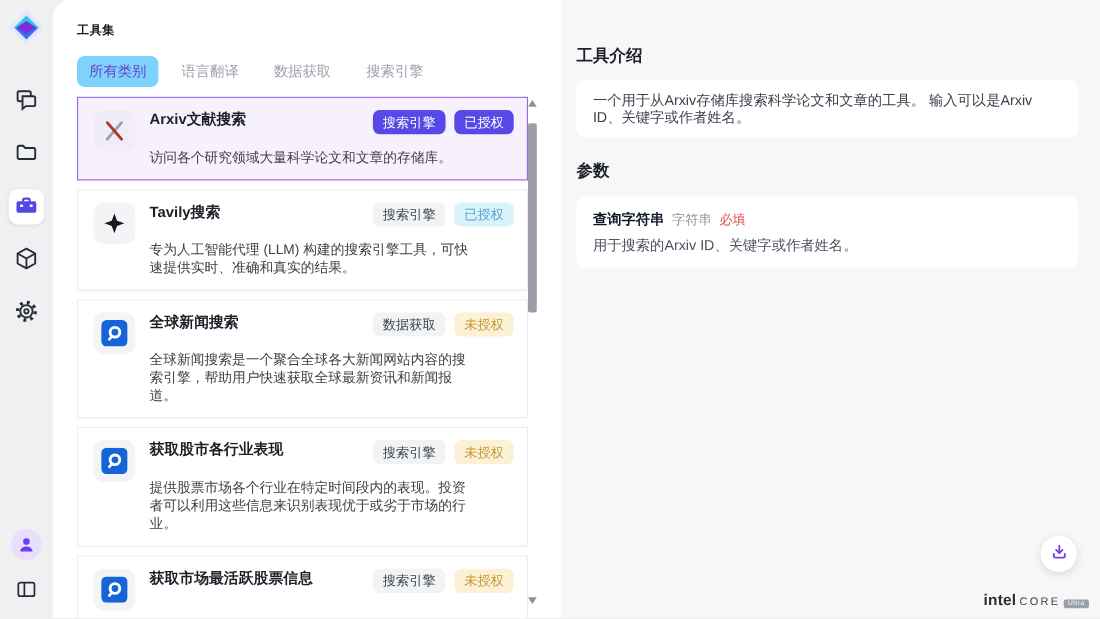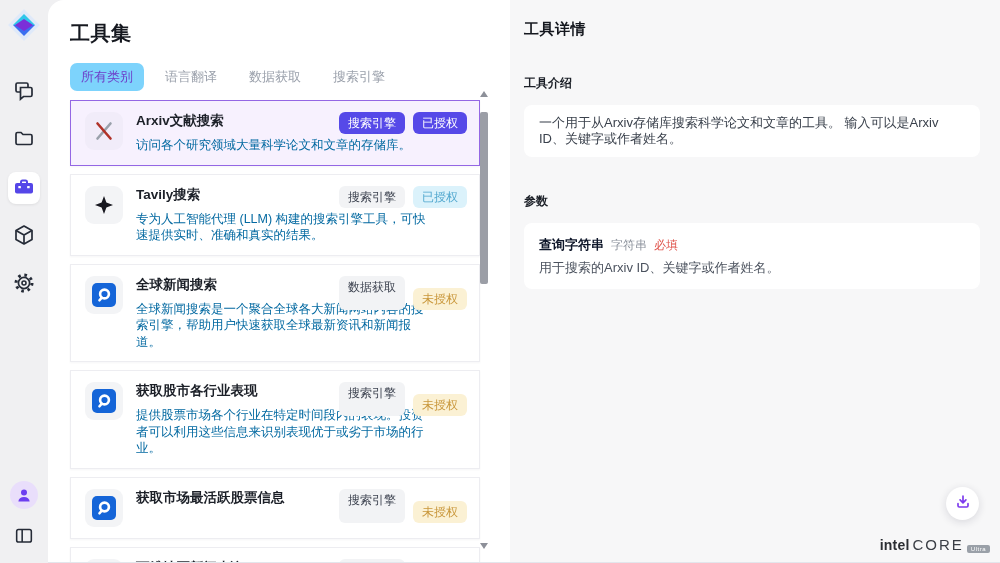--- a/index.html
+++ b/index.html
@@ -13,65 +13,65 @@
   .rail-btn { width:32px; height:32px; border:none; background:transparent; border-radius:8px; display:flex; align-items:center; justify-content:center; cursor:pointer; margin-bottom:16px; }
   .rail-btn.active { background:#ffffff; box-shadow:0 1px 3px rgba(0,0,0,.08); }
   .rail-spacer { flex:1; }
   .avatar-wrap { width:28px; height:28px; border-radius:50%; background:#e9defb; display:flex; align-items:center; justify-content:center; margin-bottom:12px; }
 
   
   .content { position:absolute; left:48px; top:0; width:952px; height:563px; background:#ffffff; border-radius:16px 0 0 0; display:flex; overflow:hidden; border-bottom:1px solid #e3e6ec; }
 
   
   .list-pane { position:relative; width:462px; flex:none; padding:20px 0 0 22px; }
-  .page-title { font-size:20px; font-weight:bold; color:#15181f; letter-spacing:.5px; }
+  .page-title { font-size:11px; font-weight:bold; color:#15181f; letter-spacing:.5px; }
   .tabs { display:flex; align-items:center; gap:10px; margin-top:16px; margin-bottom:9px; }
   .tab { border:none; background:transparent; font-size:13px; color:#9aa0ab; padding:5px 11px; border-radius:7px; cursor:pointer; font-family:inherit; }
   .tab.active { background:#7dd3fc; color:#6d3fc9; font-weight:500; }
   .cards { width:410px; }
   .card { position:relative; display:flex; gap:13px; background:#fff; border:1px solid #ededf1; border-radius:0; padding:11px 14px; margin-bottom:8px; box-shadow:0 1px 2px rgba(20,24,40,.04); cursor:pointer; }
   .card.selected { background:#f7f1fe; border:1.5px solid #9467e4; }
   .icon-box { width:38px; height:38px; flex:none; border-radius:9px; background:#f3f4f6; display:flex; align-items:center; justify-content:center; }
   .card.selected .icon-box { background:#f1ecf9; }
   .card-body { flex:1; min-width:0; }
   .card-title { font-size:13.5px; font-weight:bold; color:#1c2028; line-height:17px; }
-  .card-desc { font-size:12.5px; color:#0369a1; line-height:16.5px; margin-top:8px; max-width:292px; }
+  .card-desc { font-size:12.5px; color:#404040; line-height:16.5px; margin-top:18px; max-width:292px; }
   .badges { position:absolute; top:11px; right:12px; display:flex; gap:8px; }
   .badge { font-size:12px; line-height:1; padding:5px 9px; border-radius:6px; white-space:nowrap; }
   .badge.solid { background:#5649e8; color:#ffffff; }
   .badge.gray { background:#f2f3f5; color:#3f4552; }
   .badge.cyan { background:#dbf2fb; color:#52a8cf; }
-  .badge.yellow { background:#fbf1d4; color:#c9973b;margin-top:12px; }
+  .badge.yellow { background:#fbf1d4; color:#c9973b; }
 
   
   .scrollbar { position:absolute; top:90px; bottom:12px; right:22px; width:8px; }
   .sb-arrow { position:absolute; left:0; width:8px; height:8px; cursor:pointer; }
   .sb-arrow.up { top:0; }
   .sb-arrow.down { bottom:0; }
   .sb-arrow.up::before { content:""; position:absolute; left:0; top:1px; border-left:4px solid transparent; border-right:4px solid transparent; border-bottom:6px solid #8d9099; }
   .sb-arrow.down::before { content:""; position:absolute; left:0; top:1px; border-left:4px solid transparent; border-right:4px solid transparent; border-top:6px solid #8d9099; }
   .sb-thumb { position:absolute; left:0; top:22px; width:8px; height:172px; background:#9b9ea6; border-radius:2px; cursor:grab; }
 
   
   .detail-pane { position:relative; flex:1; background:#f7f7f8; padding:20px 20px 0 14px; }
   .detail-title { font-size:15px; font-weight:bold; color:#15181f; letter-spacing:.5px; }
-  .section-heading { font-size:12px; font-weight:bold; color:#1c2028; margin-top:36px; }
+  .section-heading { font-size:15px; font-weight:bold; color:#1c2028; margin-top:21px; }
   .intro-box { margin-top:13px; background:#ffffff; border-radius:8px; padding:10px 15px; font-size:13px; color:#3a414c; line-height:16px; }
   .param-box { margin-top:13px; background:#ffffff; border-radius:8px; padding:13px 15px; }
   .param-head { display:flex; align-items:baseline; gap:7px; }
   .param-name { font-size:13px; font-weight:bold; color:#0f172a; }
   .param-type { font-size:12px; color:#8a909a; }
   .param-required { font-size:12px; color:#e0554d; }
   .param-desc { margin-top:6px; font-size:13px; color:#4b525e; line-height:16px; }
 
   
   .download-fab { position:absolute; right:21px; bottom:42px; width:33px; height:33px; border-radius:50%; background:#ffffff; border:none; box-shadow:0 2px 8px rgba(30,30,60,.14); display:flex; align-items:center; justify-content:center; cursor:pointer; }
   .intel-logo { position:absolute; right:10px; bottom:9px; display:flex; align-items:baseline; gap:3px; }
   .intel-word { font-size:14px; font-weight:bold; color:#2b2e33; letter-spacing:.2px;padding-left:45px; }
-  .core-word { font-size:15px; font-weight:500; color:#3a3e45; letter-spacing:2px; }
+  .core-word { font-size:10px; font-weight:500; color:#3a3e45; letter-spacing:2px; }
   .ultra-badge { font-size:6px; color:#ffffff; background:#9aa0a8; border-radius:2px; padding:1px 4px; align-self:flex-end; letter-spacing:.5px; }
 </style>
 </head>
 <body>
 
 <div class="app">
 
   <nav class="rail">
     <div class="logo">
       <svg width="34" height="34" viewBox="0 0 34 34">
@@ -274,21 +274,20 @@
       </div>
 
       <div class="scrollbar">
         <div class="sb-arrow up"></div>
         <div class="sb-thumb"></div>
         <div class="sb-arrow down"></div>
       </div>
     </section>
 
     <section class="detail-pane">
-      <h2 class="detail-title">工具详情</h2>
 
       <h3 class="section-heading">工具介绍</h3>
       <div class="intro-box">一个用于从Arxiv存储库搜索科学论文和文章的工具。 输入可以是Arxiv ID、关键字或作者姓名。</div>
 
       <h3 class="section-heading">参数</h3>
       <div class="param-box">
         <div class="param-head">
           <span class="param-name">查询字符串</span>
           <span class="param-type">字符串</span>
           <span class="param-required">必填</span>

